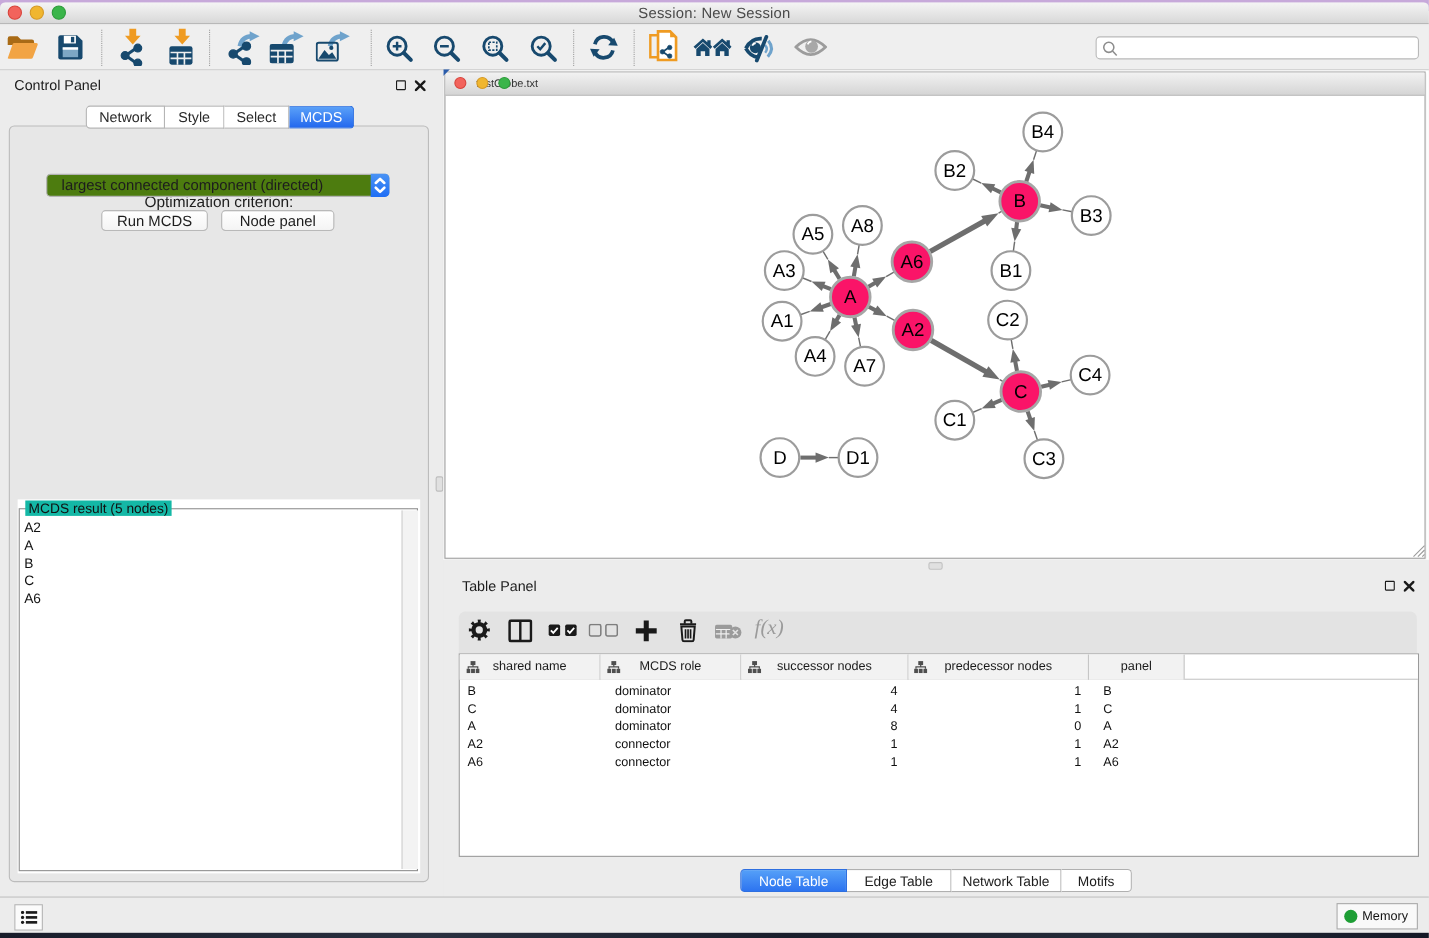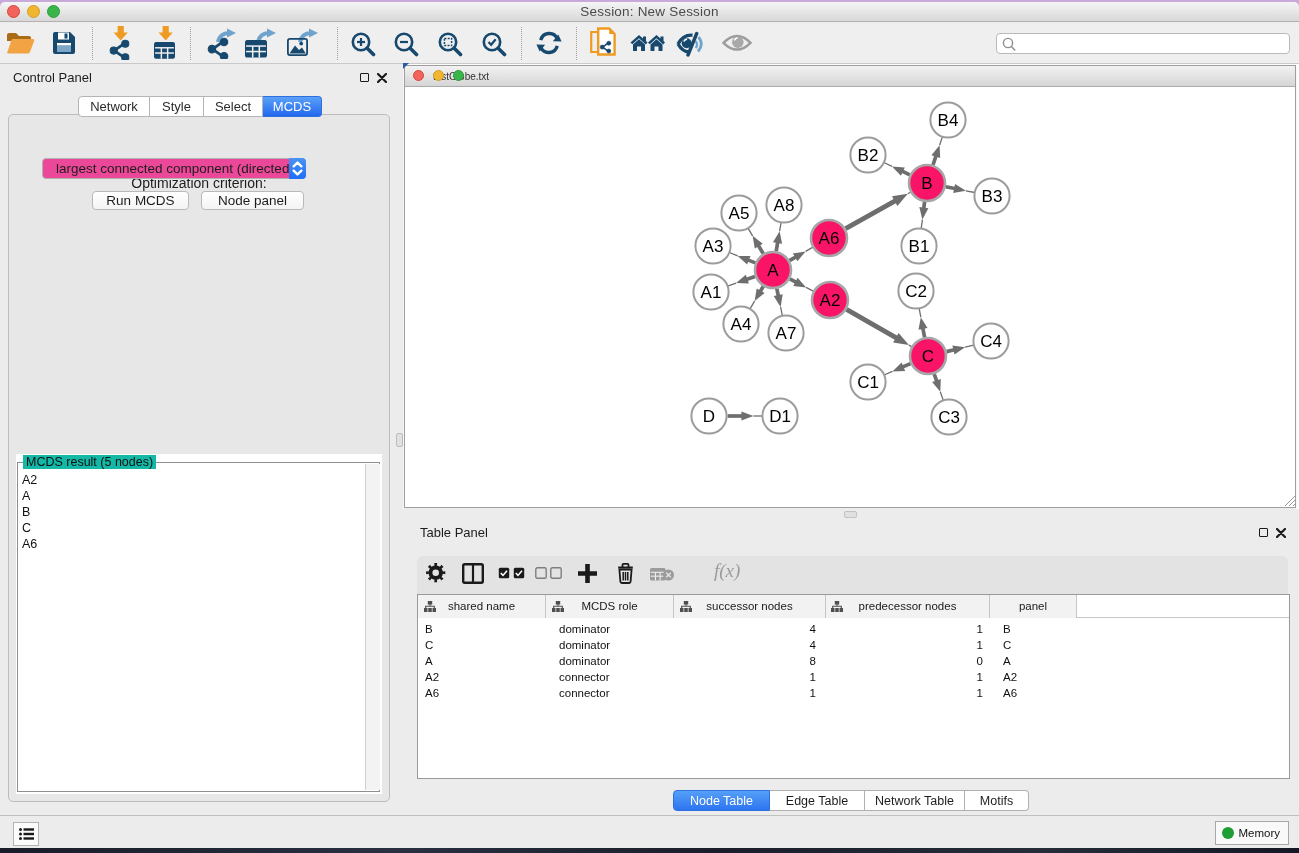--- a/index.html
+++ b/index.html
@@ -15,21 +15,21 @@
 #cp-title{left:13px;top:70px;font-size:13px;color:#1c1c1c;}
 #tp-title{left:420px;top:525px;font-size:13px;color:#1c1c1c;}
 .sqicon{position:absolute;width:9px;height:9px;border:1.6px solid #1a1a1a;border-radius:1px;}
 #innerpanel{left:8px;top:114px;width:382px;height:688px;background:#e7e7e7;border:1px solid #bcbcbc;border-radius:5px;}
 #tabs{left:78px;top:96px;height:21px;display:flex;}
 .tab{height:21px;line-height:20px;font-size:13px;color:#2b2b2b;background:#fff;border:1px solid #b5b5b5;border-left:none;text-align:center;}
 .tab.first{border-left:1px solid #b5b5b5;border-radius:4px 0 0 4px;}
 .tab.last{border-radius:0 4px 4px 0;}
 .tab.sel{background:linear-gradient(#5ba1f8,#2368ee);color:#fff;border-color:#2e6fe0;}
 #optlabel{left:8px;top:135px;width:382px;text-align:center;font-size:14px;color:#1d1d1d;margin-top:40px;}
-#dropdown{left:42px;top:158px;width:264px;height:21px;background:#ec4899;border:1px solid #b2b2b2;border-radius:4px;font-size:13.5px;color:#1d1d1d;line-height:19px;padding-left:13px;}
+#dropdown{left:42px;top:158px;width:312px;height:21px;background:#4d7c0f;border:1px solid #b2b2b2;border-radius:4px;font-size:13.5px;color:#1d1d1d;line-height:19px;padding-left:13px;}
 #ddbtn{right:-1px;top:-1px;width:17px;height:21px;border-radius:0 4px 4px 0;background:linear-gradient(#4a93f4,#1f6ef5);position:absolute;}
 .btn{position:absolute;height:19px;background:linear-gradient(#ffffff,#f4f4f4);border:1px solid #b9b9b9;border-radius:4px;font-size:13.5px;color:#1d1d1d;text-align:center;line-height:17px;}
 #mcdsbox{left:16px;top:454px;width:366px;height:340px;background:#fff;}
 #mcdsborder{position:absolute;left:1px;top:8px;width:363px;height:330px;border:1px solid #8f8f8f;}
 #mcdslegend{position:absolute;left:7px;top:1px;background:#14b8a6;padding:0 3px;font-size:12.5px;color:#111;}
 #mcdslist{position:absolute;left:6px;top:18px;width:340px;font-size:12.5px;color:#111;line-height:16px;}
 #mcdsscroll{position:absolute;right:2px;top:10px;width:15px;height:326px;background:#f3f3f3;border-left:1px solid #cfcfcf;}
 #desktop{left:403px;top:64px;width:896px;height:445px;background:#fff;}
 #netwin{left:404px;top:65px;width:892px;height:443px;background:#fff;border:1px solid #9e9e9e;box-shadow:0 1px 2px rgba(0,0,0,.10);}
 #nettitle{position:absolute;left:0;top:0;width:100%;height:21px;background:linear-gradient(#f2f2f2,#d5d5d5);border-bottom:1px solid #ababab;text-align:left;line-height:21px;font-size:10px;color:#333;padding-left:28px;}
@@ -401,21 +401,21 @@
       <g stroke="#efefef" stroke-width="1.4" fill="none">
         <line x1="1" y1="5.5" x2="19" y2="5.5"></line>
         <line x1="1" y1="10.5" x2="19" y2="10.5"></line>
         <line x1="7" y1="5.5" x2="7" y2="16"></line>
         <line x1="13" y1="5.5" x2="13" y2="16"></line>
       </g>
     </g>
     <circle cx="18.5" cy="8" r="5.5" fill="#9b9b9b"></circle>
     <path d="M16.2,5.7 l4.6,4.6 M20.8,5.7 l-4.6,4.6" stroke="#e3e3e3" stroke-width="1.5"></path>
   </svg>
-<div class="abs" style="left:714px;top:560px;font-family:'Liberation Serif',serif;font-style:italic;font-size:19px;color:#9b9b9b;">f(x)</div>
+<div class="abs" style="left:686px;top:560px;font-family:'Liberation Serif',serif;font-style:italic;font-size:19px;color:#9b9b9b;">f(x)</div>
 <div id="ntable" class="abs">
     <div class="hdrrow"></div>
   </div>
 <div class="abs" style="left:418px;top:595px;width:871px;height:23px;">
     <div class="hdrcell" style="left:0px;width:128px;">shared name</div>
     <div class="hdrcell" style="left:128px;width:128px;">MCDS role</div>
     <div class="hdrcell" style="left:256px;width:152px;">successor nodes</div>
     <div class="hdrcell" style="left:408px;width:164px;">predecessor nodes</div>
     <div class="hdrcell" style="left:572px;width:87px;">panel</div>
   </div>

